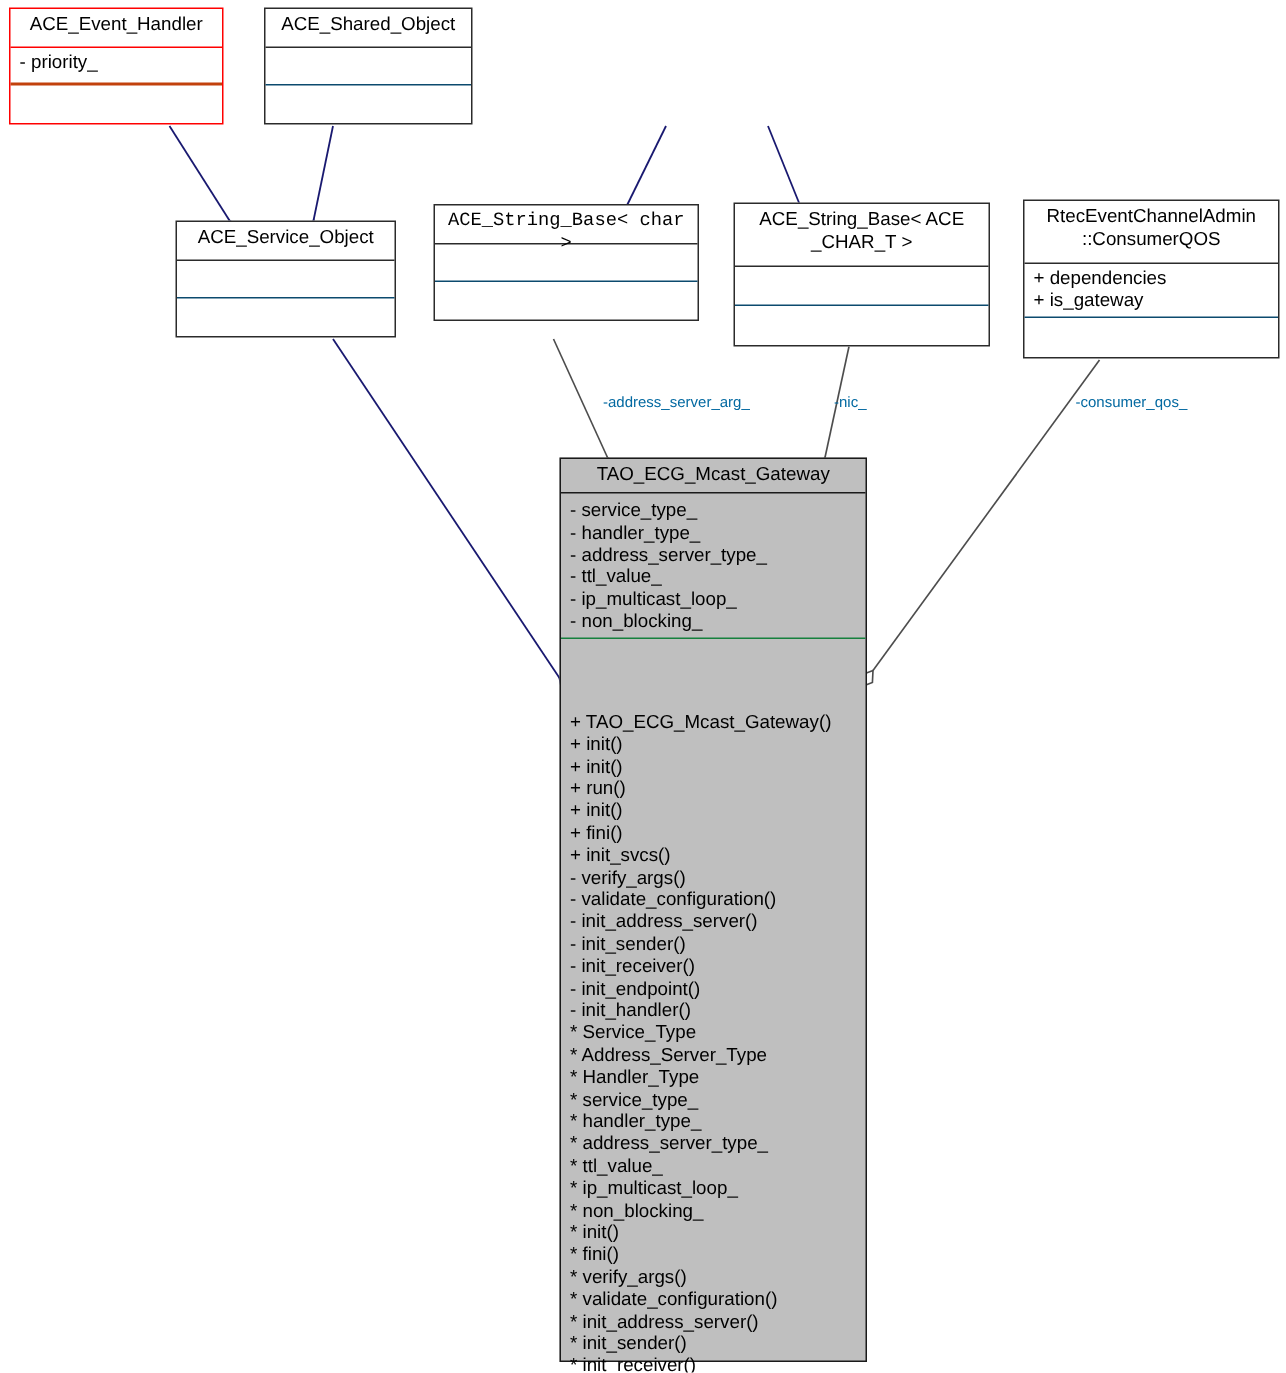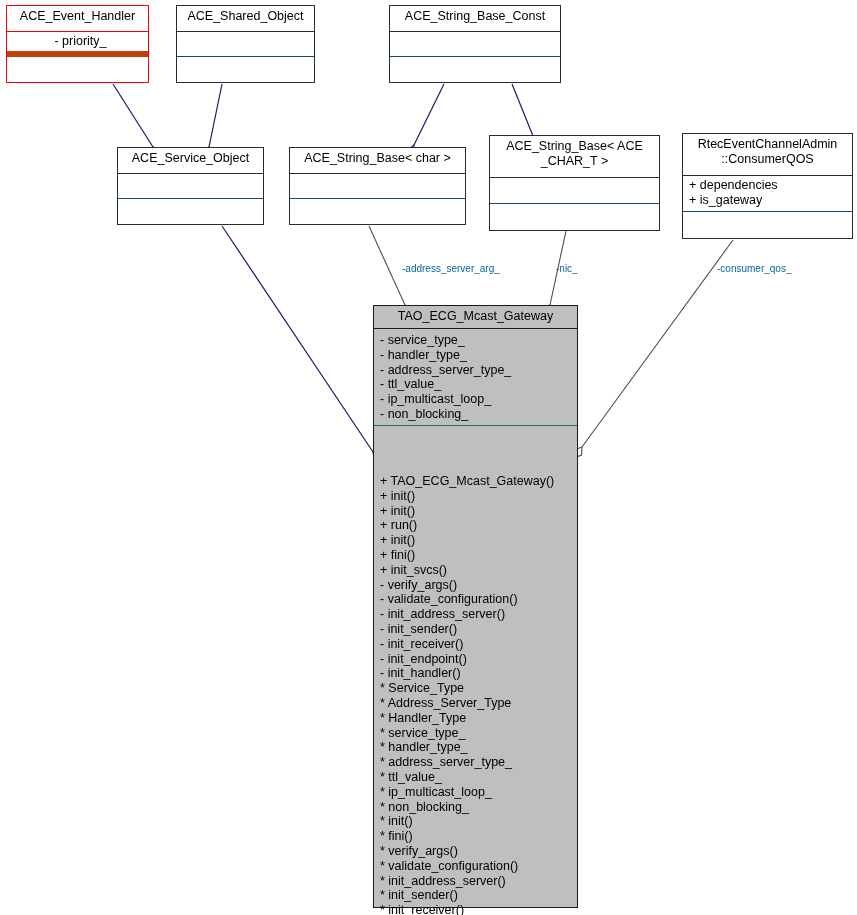--- a/index.html
+++ b/index.html
@@ -41,21 +41,21 @@
   .uml-attrs{
     box-sizing:border-box;
     font-size:12.5px;
     line-height:14.8px;
     color:#000;
     padding:2px 0 2px 6px;
     border-bottom:1px solid #0c4a6e;
     white-space:pre-line;
     min-height:22px;
   }
-  .uml-class.red .uml-attrs{border-bottom:6px solid #c2410c;text-align:center;}
+  .uml-class.red .uml-attrs{border-bottom:2px solid #c2410c;}
   .uml-class.gray .uml-attrs{border-bottom:1px solid #15803d;}
 
   .uml-ops{
     box-sizing:border-box;
     font-size:12.5px;
     line-height:14.8px;
     color:#000;
     padding:2px 0 2px 6px;
     white-space:pre-line;
     min-height:22px;
@@ -110,33 +110,28 @@
     <div class="uml-attrs" style="height:25px;">- priority_</div>
     <div class="uml-ops" style="height:25px;"></div>
   </div>
 
   <div class="uml-class" style="left:176px;top:5px;width:139px;height:78px;">
     <div class="uml-title" style="height:26px;">ACE_Shared_Object</div>
     <div class="uml-attrs" style="height:25px;"></div>
     <div class="uml-ops" style="height:25px;"></div>
   </div>
 
-  <div class="uml-class" style="left:389px;top:5px;width:172px;height:78px;">
-    <div class="uml-title" style="height:26px;">ACE_String_Base_Const</div>
-    <div class="uml-attrs" style="height:25px;"></div>
-    <div class="uml-ops" style="height:25px;"></div>
-  </div>
 
   <div class="uml-class" style="left:117px;top:147px;width:147px;height:78px;">
     <div class="uml-title" style="height:26px;">ACE_Service_Object</div>
     <div class="uml-attrs" style="height:25px;"></div>
     <div class="uml-ops" style="height:25px;"></div>
   </div>
 
-  <div class="uml-class" style="left:289px;top:147px;width:177px;height:78px;">
+  <div class="uml-class" style="left:289px;top:136px;width:177px;height:78px;font-family:Liberation Mono, monospace;">
     <div class="uml-title" style="height:26px;">ACE_String_Base&lt; char &gt;</div>
     <div class="uml-attrs" style="height:25px;"></div>
     <div class="uml-ops" style="height:25px;"></div>
   </div>
 
   <div class="uml-class" style="left:489px;top:135px;width:171px;height:96px;">
     <div class="uml-title" style="height:42px;">ACE_String_Base&lt; ACE
 _CHAR_T &gt;</div>
     <div class="uml-attrs" style="height:26px;"></div>
     <div class="uml-ops" style="height:26px;"></div>

